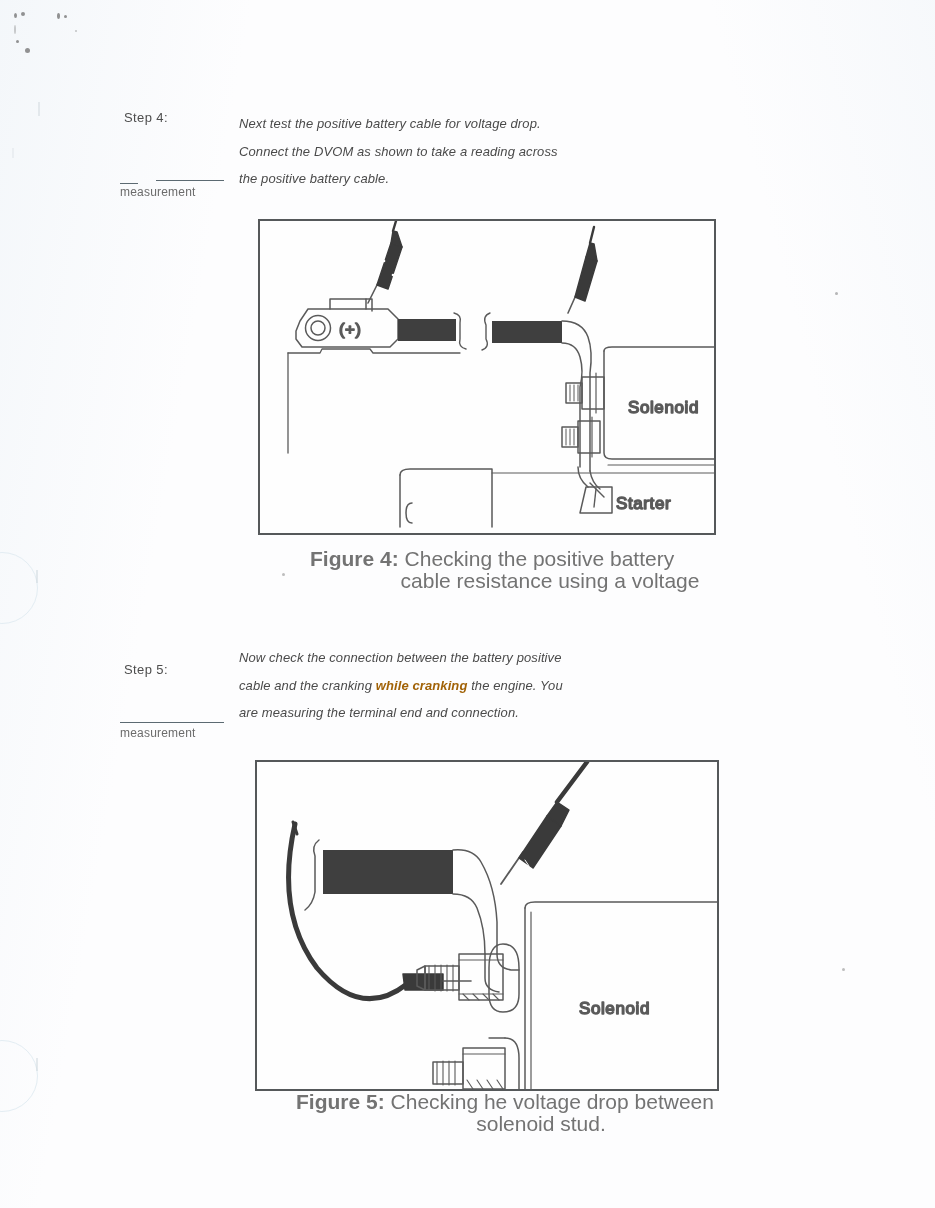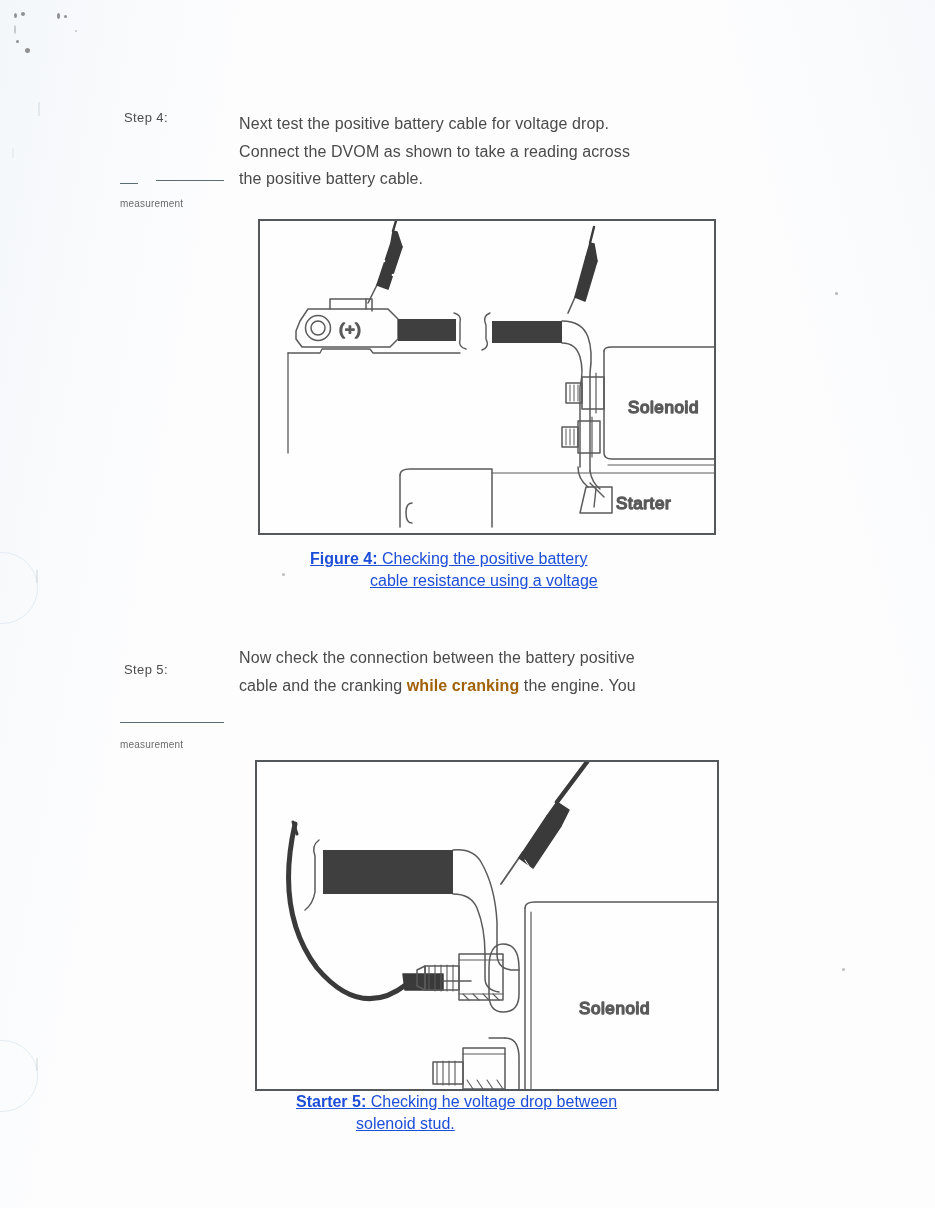--- a/index.html
+++ b/index.html
@@ -46,24 +46,25 @@
   }
   
   .step-label {
     position: absolute;
     font-size: 13px;
     letter-spacing: .4px;
     color: #4d4d4d;
   }
   .step-body {
     position: absolute;
-    font-size: 16px;
+    font-size: 13px;
     line-height: 27.5px;
     color: #4a4a4a;
     letter-spacing: .1px;
+    font-style: italic;
   }
   .step-body b { font-weight: 700; color: #a16207; }
   .meas-wrap { position: absolute; }
   .meas-rule-solid {
     width: 104px;
     height: 0;
     border-top: 1.4px solid #5c6a72;
   }
   .meas-rule-broken {
     width: 104px;
@@ -73,42 +74,41 @@
   .meas-rule-broken i {
     position: absolute;
     top: 0;
     height: 0;
     border-top: 1.6px solid #5c6a72;
     display: block;
   }
   .meas-rule-broken i.a { left: 0;  width: 18px; top: 3px; }
   .meas-rule-broken i.b { left: 36px; width: 68px; top: 0px; }
   .meas-caption {
-    font-size: 10px;
+    font-size: 12px;
     color: #6b6b6b;
-    margin-top: 16px;
+    margin-top: 3px;
     letter-spacing: .2px;
   }
   
   .figure-frame {
     position: absolute;
     border: 2.1px solid #55585a;
     background: #fefefe;
     overflow: hidden;
   }
   .figure-frame svg { display: block; }
   .fig-caption {
     position: absolute;
-    font-size: 16px;
+    font-size: 21px;
     line-height: 22px;
-    color: #1d4ed8;
-    text-decoration: underline;
+    color: #737373;
   }
   .fig-caption b { font-weight: 700; }
-  .cap-indent { padding-left: 60px; display: block; }
+  .cap-indent { padding-left: 60px; display: block; text-align: center; }
   .in-fig-label {
     font-size: 17px;
     fill: #5a5a5a;
     font-family: "Liberation Sans", sans-serif;
     letter-spacing: .6px;
   }
 </style>
 </head>
 <body>
 
@@ -228,20 +228,21 @@
     <span class="cap-indent">cable resistance using a voltage</span>
   </div>
 
   <div class="step-label" style="left:124px;top:662px;">Step 5:</div>
 
   <div class="step-body" style="left:239px;top:644px;width:545px;">
     <div>Now check the connection between the battery positive</div>
     <div>
       <span>cable and the cranking </span><b>while cranking</b><span> the engine. You</span>
     </div>
+    <div>are measuring the terminal end and connection.</div>
   </div>
 
   <div class="meas-wrap" style="left:120px;top:722px;">
     <div class="meas-rule-solid"></div>
     <div class="meas-caption">measurement</div>
   </div>
 
   <div class="figure-frame" style="left:255px;top:760px;width:460px;height:327px;">
     <svg width="460" height="327" viewBox="0 0 460 327">
       <g fill="none" stroke="#5a5a5a" stroke-width="1.5" stroke-linecap="round" stroke-linejoin="round">
@@ -287,19 +288,19 @@
         <path d="M262 96 L290 54 L304 64 L276 106 Z" fill="#3a3a3a" stroke="#3a3a3a"></path>
         <path d="M290 54 L300 40 L312 48 L304 64 Z" fill="#3a3a3a" stroke="#3a3a3a"></path>
         <path d="M300 40 L330 0" stroke="#3a3a3a" stroke-width="4.5"></path>
         <path d="M268 98 L272 104" stroke="#fdfdfd" stroke-width="1"></path>
       </g>
     </svg>
   </div>
 
   <div class="fig-caption" style="left:296px;top:1091px;width:430px;">
     <div>
-      <b>Starter 5:</b>
+      <b>Figure 5:</b>
       <span>Checking he voltage drop between</span>
     </div>
     <span class="cap-indent">solenoid stud.</span>
   </div>
 
 </div>
 
 </body></html>

